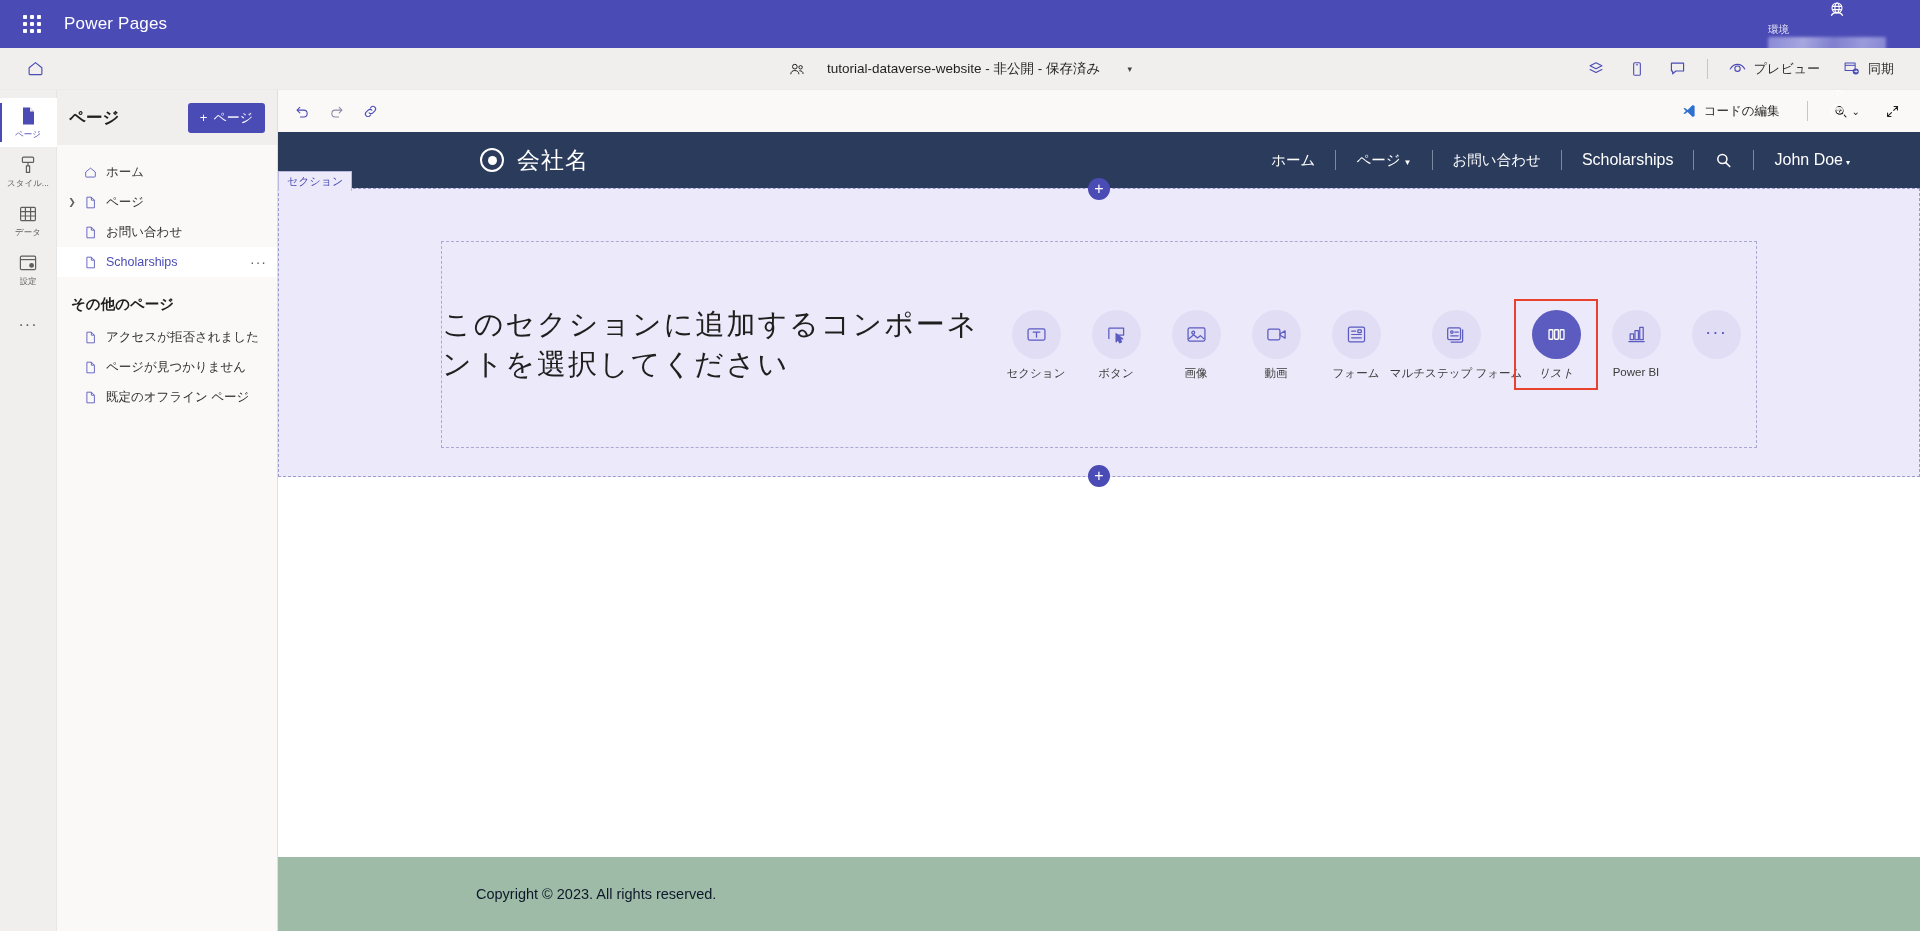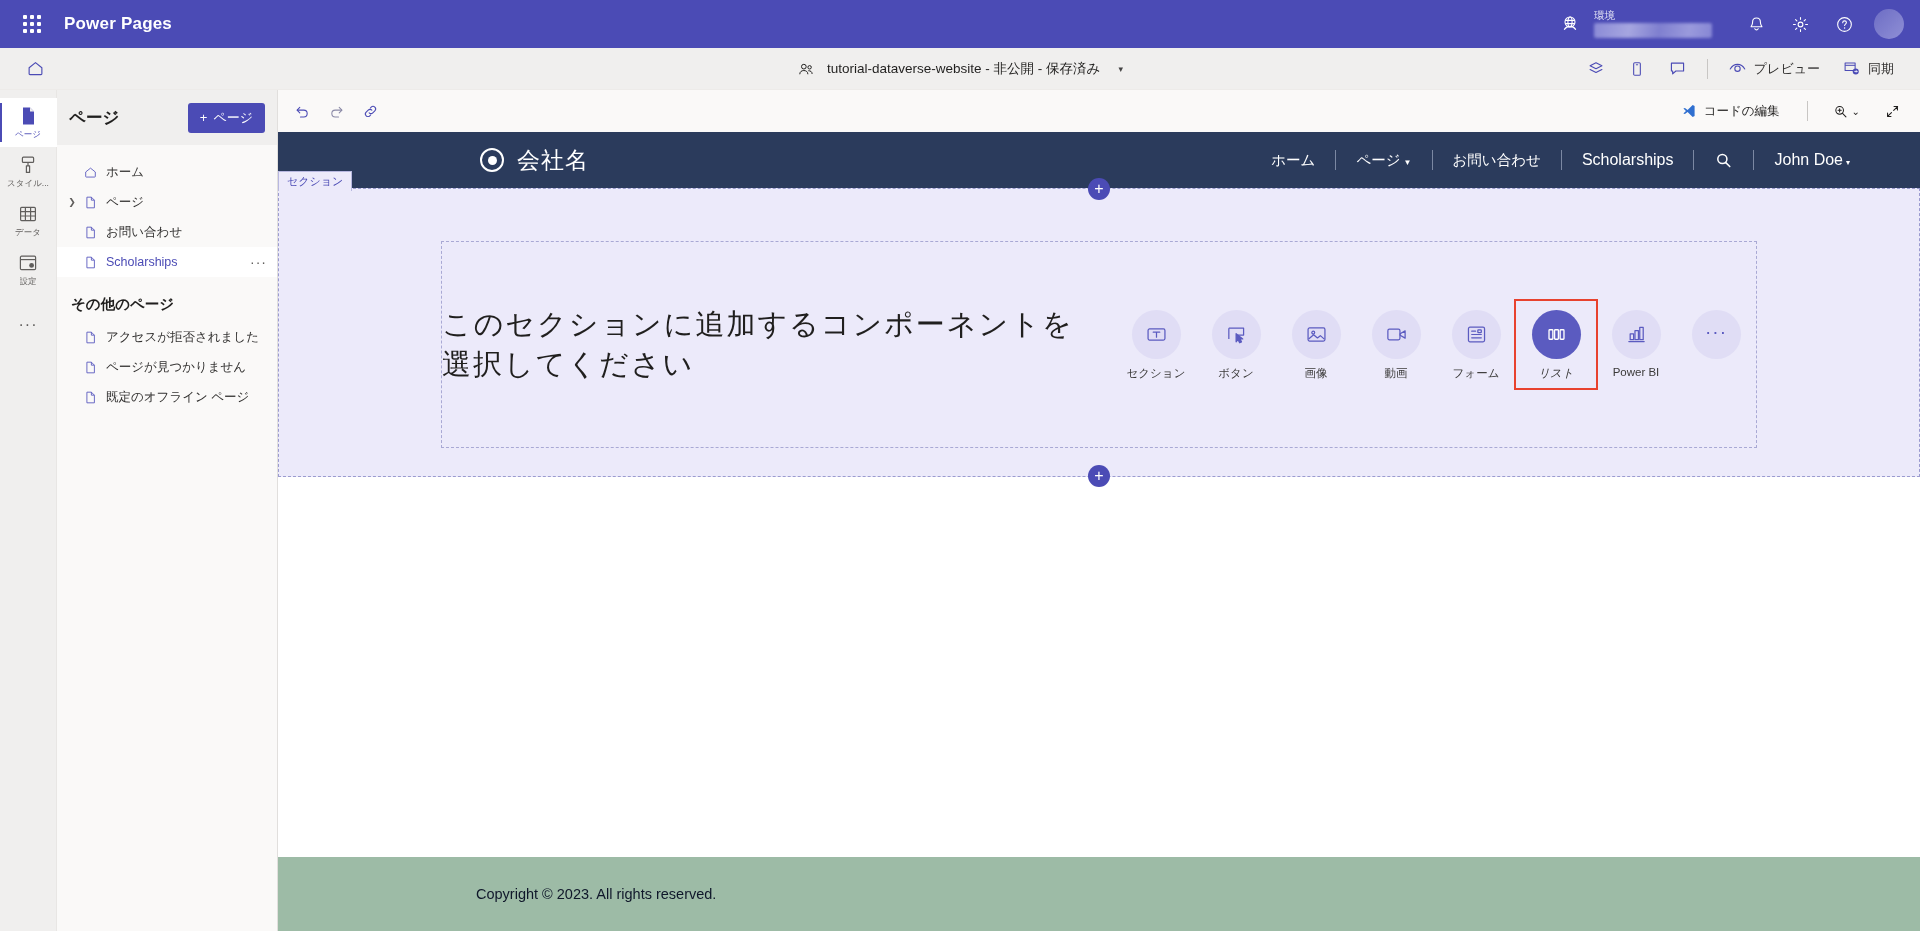--- a/index.html
+++ b/index.html
@@ -11,22 +11,22 @@
   .app { width: 1920px; height: 931px; display: flex; flex-direction: column; position: relative; }
 
   
   .topbar {
     height: 48px; background: #4b4bb5; display: flex; align-items: center;
     padding: 0 14px; flex: 0 0 48px; color: #fff; position: relative;
   }
   .waffle { width: 36px; height: 36px; display: flex; align-items: center; justify-content: center; cursor: pointer; }
   .waffle-grid { display: grid; grid-template-columns: repeat(3, 4px); grid-template-rows: repeat(3, 4px); gap: 3px; }
   .waffle-grid i { width: 4px; height: 4px; background: #fff; border-radius: 1px; display: block; }
-  .brand { font-size: 17px; font-weight: bold; margin-left: 14px; letter-spacing: .2px; color: #fff; }
-  .topbar-right { margin-left: auto; display: flex; align-items: center; gap: 4px; height: 48px; }
+  .brand { font-size: 17px; font-weight: normal; margin-left: 14px; letter-spacing: .2px; color: #fff; }
+  .topbar-right { margin-left: auto; display: flex; align-items: center; gap: 4px; height: 48px; flex-direction: column; }
   .env-block { display: flex; align-items: center; gap: 9px; margin-right: 20px; }
   .env-text { line-height: 1.05; }
   .env-label { font-size: 10.5px; color: #e6e6f7; display: block; }
   .env-value {
     display: block; width: 118px; height: 15px; margin-top: 2px;
     background: linear-gradient(100deg,#8a8ad6 0%,#a6a6e0 30%,#7f7fcf 55%,#9a9adc 80%,#8686d4 100%);
     border-radius: 2px; filter: blur(1.4px); font-size: 0; overflow: hidden; color: transparent;
   }
   .ticon { width: 40px; height: 48px; display: flex; align-items: center; justify-content: center; cursor: pointer; }
   .ticon svg { display: block; }
@@ -39,21 +39,21 @@
   }
 
   
   .cmdbar {
     height: 42px; flex: 0 0 42px; background: #f0efee; display: flex; align-items: center;
     position: relative; border-bottom: 1px solid #edebe9;
   }
   .cmd-home { width: 70px; display: flex; align-items: center; justify-content: center; cursor: pointer; }
   .cmd-center {
     position: absolute; left: 0; right: 0; display: flex; align-items: center;
-    justify-content: center; gap: 12px; pointer-events: none;
+    justify-content: center; gap: 21px; pointer-events: none;
   }
   .cmd-center > * { pointer-events: auto; }
   .site-title { font-size: 13.5px; color: #201f1e; }
   .site-chevron { font-size: 9px; color: #444; margin-left: 6px; cursor: pointer; }
   .cmd-right { margin-left: auto; display: flex; align-items: center; gap: 2px; padding-right: 16px; }
   .cbtn {
     height: 32px; display: flex; align-items: center; gap: 7px; padding: 0 10px;
     font-size: 13px; color: #323130; cursor: pointer; border-radius: 3px;
   }
   .cdiv { width: 1px; height: 20px; background: #c8c6c4; margin: 0 8px; }
@@ -551,20 +551,31 @@
                     <span class="tile-circle">
                       <svg width="23" height="23" viewBox="0 0 24 24" fill="none" stroke="currentColor" stroke-width="1.3" stroke-linejoin="round">
                         <rect x="3.6" y="4.4" width="16.8" height="15.2" rx="1.6"></rect>
                         <path d="M7 8.6h4M7 12h10M7 15.4h10" stroke-linecap="round"></path>
                         <rect x="13.4" y="7.2" width="3.6" height="2.8" rx=".6"></rect>
                       </svg>
                     </span>
                     <span class="tile-label">フォーム</span>
                   </div>
 
+                  <div class="tile wide">
+                    <span class="tile-circle">
+                      <svg width="23" height="23" viewBox="0 0 24 24" fill="none" stroke="currentColor" stroke-width="1.3" stroke-linejoin="round">
+                        <rect x="2.8" y="5" width="13.4" height="12.4" rx="1.4"></rect>
+                        <path d="M18.4 7.2v11.4a1.4 1.4 0 0 1-1.4 1.4H6.4" stroke-linecap="round"></path>
+                        <circle cx="7.2" cy="9.4" r="1.3"></circle>
+                        <path d="M10.2 9.4h3.6M6 13.4h7.8" stroke-linecap="round"></path>
+                      </svg>
+                    </span>
+                    <span class="tile-label">マルチステップ フォーム</span>
+                  </div>
 
                   <div class="tile selected">
                     <span class="tile-circle">
                       <svg width="23" height="23" viewBox="0 0 24 24" fill="none" stroke="currentColor" stroke-width="1.4">
                         <rect x="4.2" y="7" width="4" height="10" rx=".8"></rect>
                         <rect x="10" y="7" width="4" height="10" rx=".8"></rect>
                         <rect x="15.8" y="7" width="4" height="10" rx=".8"></rect>
                       </svg>
                     </span>
                     <span class="tile-label">リスト</span>

